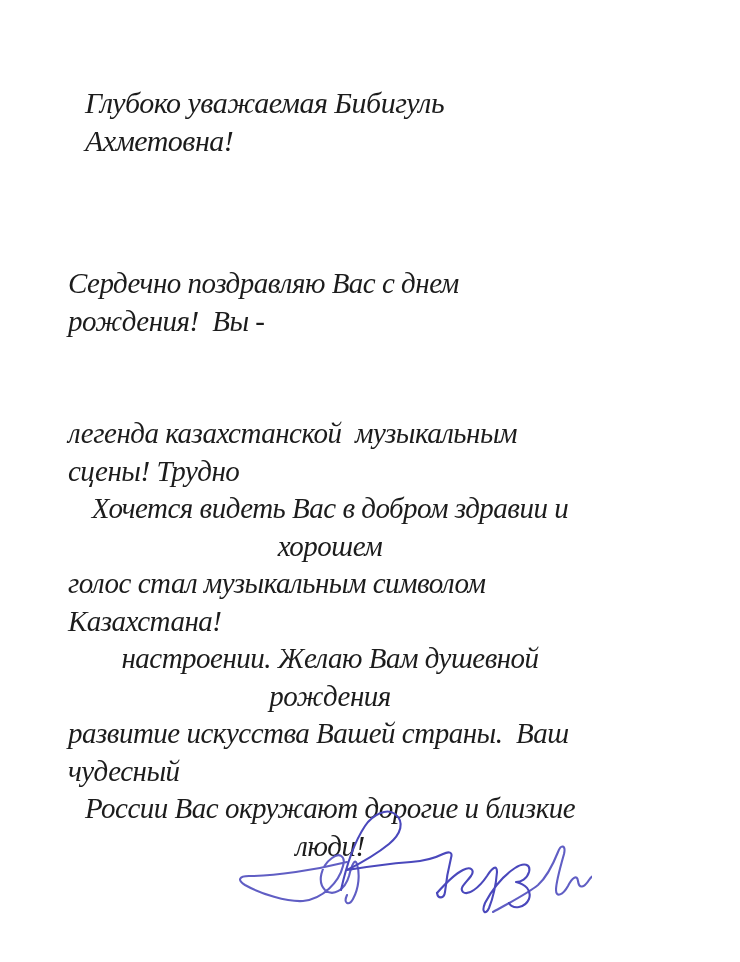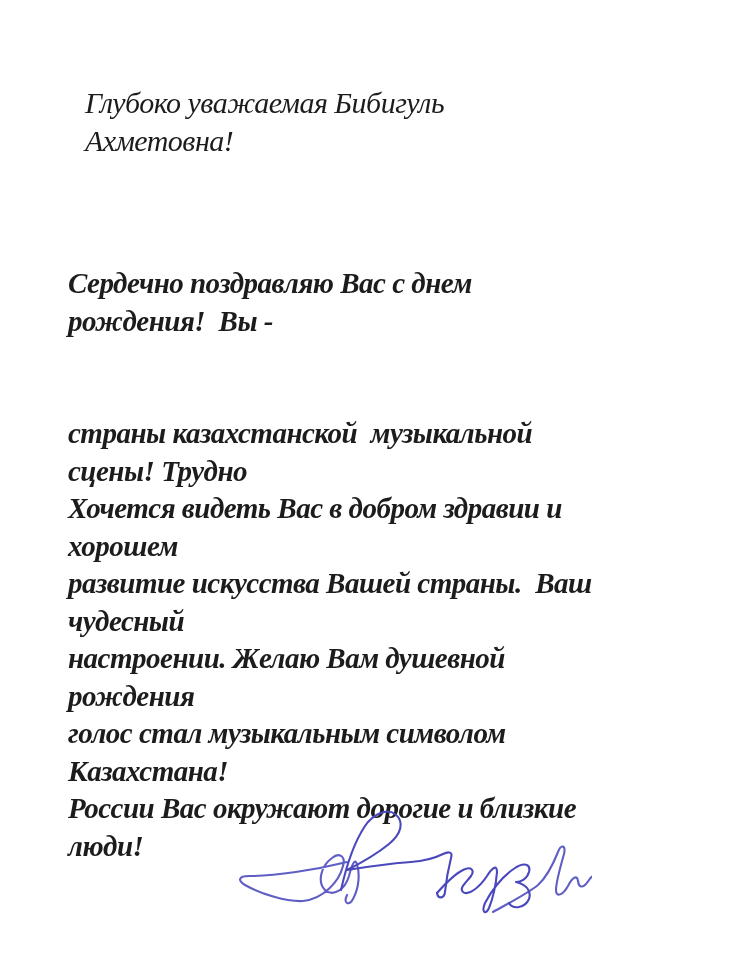--- a/index.html
+++ b/index.html
@@ -29,22 +29,22 @@
     white-space: pre-wrap;
   }
   .para {
     position: absolute;
     left: 68px;
     font-size: 29px;
     line-height: 37.5px;
     white-space: pre-wrap;
   }
   .para-1 { top: 190px; }
-  .para-2 { top: 415px; }
-  .line { min-height: 37.5px; font-weight: bold; }
+  .para-2 { top: 415px; text-align: center; }
+  .line { min-height: 37.5px; }
   .closing-line {
     position: absolute;
     left: 68px;
     font-size: 29px;
     line-height: 37px;
     white-space: pre-wrap;
   }
   .closing-1 { top: 676px; }
   .closing-2 { top: 729px; }
   .signer-name { top: 818px; }
@@ -66,23 +66,23 @@
 </style>
 </head>
 <body>
 
 <div class="page">
 
   <h1 class="salutation">Глубоко уважаемая Бибигуль Ахметовна!</h1>
 
   <div class="para para-1">
     <div class="line">Сердечно поздравляю Вас с днем рождения!  Вы -</div>
-    <div class="line">страны казахстанской  музыкальной сцены! Трудно</div>
+    <div class="line">легенда казахстанской  музыкальным сцены! Трудно</div>
+    <div class="line">голос стал музыкальным символом Казахстана!</div>
     <div class="line">развитие искусства Вашей страны.  Ваш чудесный</div>
-    <div class="line">голос стал музыкальным символом Казахстана!</div>
   </div>
 
   <div class="para para-2">
     <div class="line">Хочется видеть Вас в добром здравии и хорошем</div>
     <div class="line">настроении. Желаю Вам душевной рождения</div>
     <div class="line">России Вас окружают дорогие и близкие люди!</div>
   </div>
 
 
 

